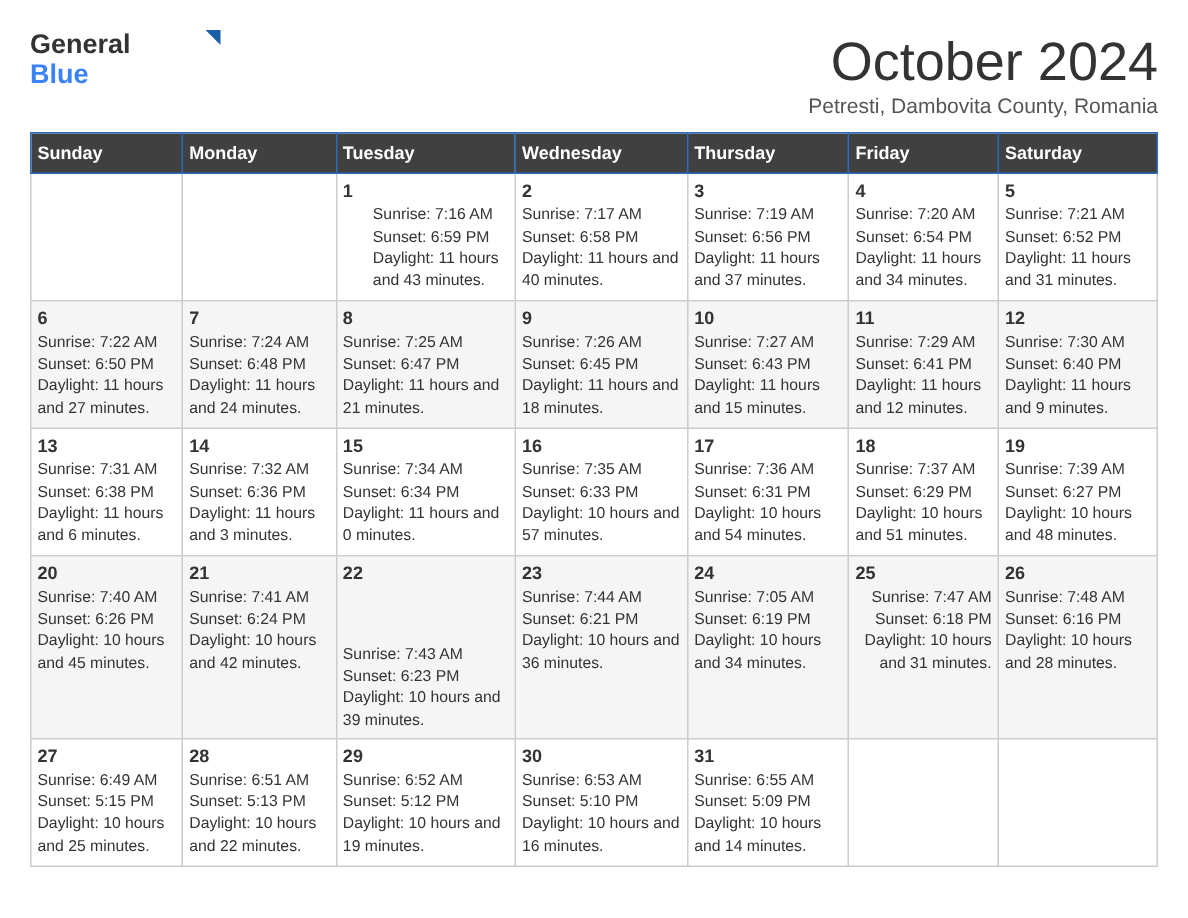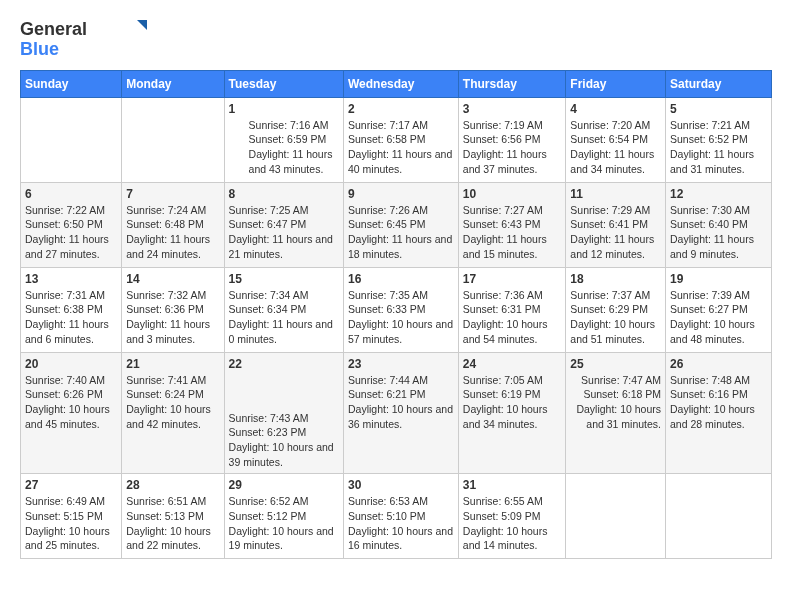--- a/index.html
+++ b/index.html
@@ -52,21 +52,21 @@
     .location {
       font-size: 14px;
       color: #555;
     }
     table {
       width: 100%;
       border-collapse: collapse;
       font-size: 11px;
     }
     thead tr th {
-      background: #3b82f6;
+      background: #404040;
       color: #fff;
       padding: 6px 4px;
       text-align: left;
       font-size: 12px;
       font-weight: bold;
       border: 1px solid #2a6bbf;
     }
     tbody tr td {
       border: 1px solid #ccc;
       padding: 4px 4px;
@@ -99,20 +99,24 @@
 </head>
 <body>
 
 <div class="header">
   <div class="logo">
     <div class="logo-row">
       <span class="logo-text">General</span>
       <span class="logo-arrow"></span>
     </div>
     <span class="logo-text logo-blue">Blue</span>
+  </div>
+  <div class="title-block">
+    <div class="month-title">October 2024</div>
+    <div class="location">Petresti, Dambovita County, Romania</div>
   </div>
 </div>
 
 <table>
   <thead>
     <tr id="header-row">
         <th>Sunday</th>
         <th>Monday</th>
         <th>Tuesday</th>
         <th>Wednesday</th>

